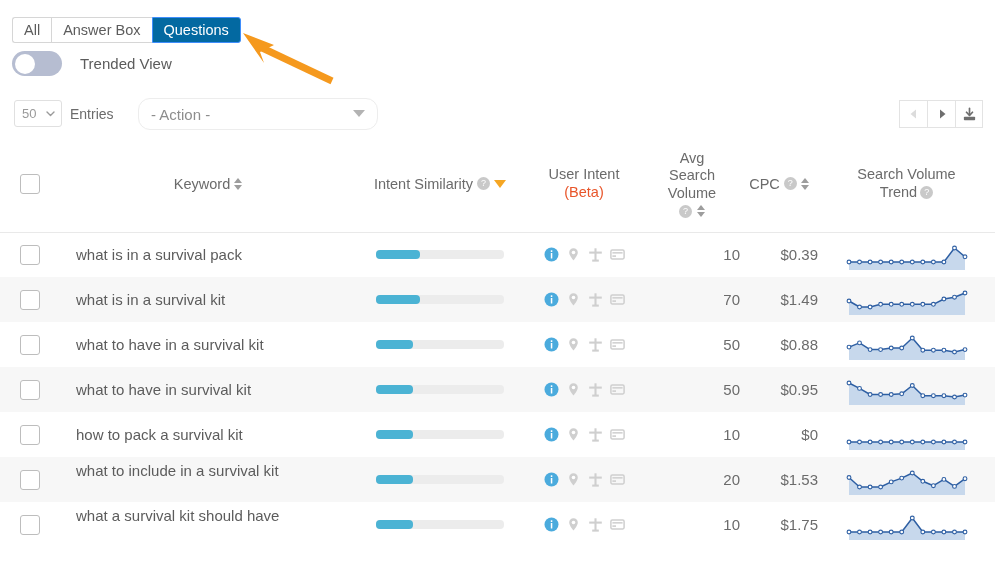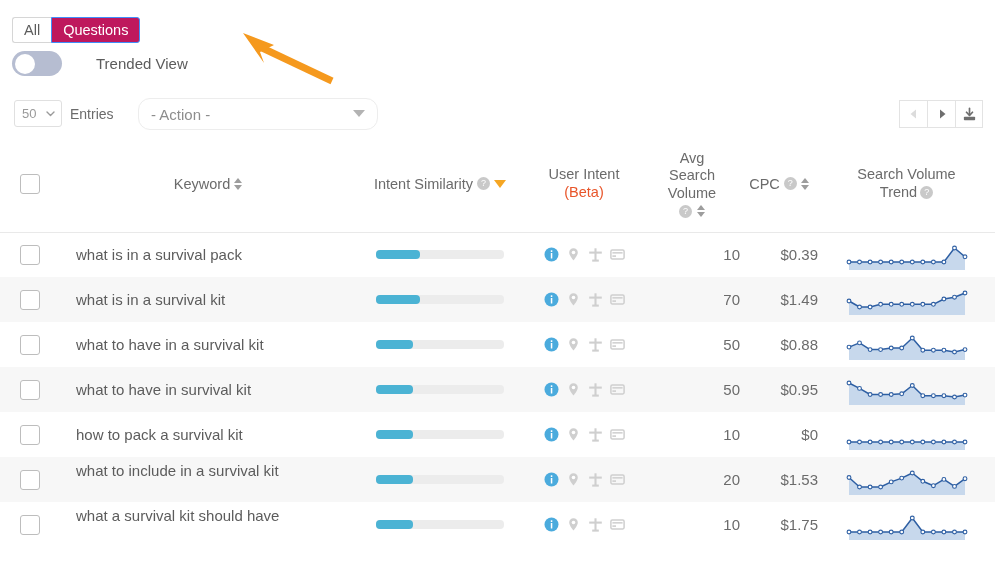--- a/index.html
+++ b/index.html
@@ -22,27 +22,27 @@
     color: #5c5c5c;
     background: #ffffff;
     border: 1px solid #d6d6d6;
     border-right: none;
     white-space: nowrap;
     cursor: pointer;
   }
   .tab:first-child { border-radius: 3px 0 0 3px; }
   .tab:last-child { border-right: 1px solid #d6d6d6; border-radius: 0 3px 3px 0; }
   .tab.active {
-    background: #be185d;
+    background: #0369a1;
     border-color: #3f8efc;
     color: #ffffff;
   }
 
   
-  .togglerow { position: absolute; left: 12px; top: 51px; display: flex; align-items: center; gap: 16px; }
+  .togglerow { position: absolute; left: 12px; top: 51px; display: flex; align-items: center; }
   .switch {
     width: 50px; height: 25px; border-radius: 13px;
     background: #b6bdd1;
     position: relative; cursor: pointer; flex: none;
   }
   .switch .knob {
     position: absolute; top: 2.5px; left: 3px;
     width: 20px; height: 20px; border-radius: 50%;
     background: #ffffff;
   }
@@ -139,20 +139,21 @@
   .num { text-align: right; font-size: 15px; color: #6b6b6b; padding-right: 18px; }
   .cpc { text-align: right; font-size: 15px; color: #6b6b6b; padding-right: 14px; }
 
   .spark { display: block; margin: 0 auto; }
 </style>
 </head>
 <body>
 
 <div class="tabbar">
   <div class="tab">All</div>
+  <div class="tab">Answer Box</div>
   <div class="tab active">Questions</div>
 </div>
 
 <div class="togglerow">
   <div class="switch">
     <div class="knob"></div>
   </div>
   <div class="togglelabel">Trended View</div>
 </div>
 

